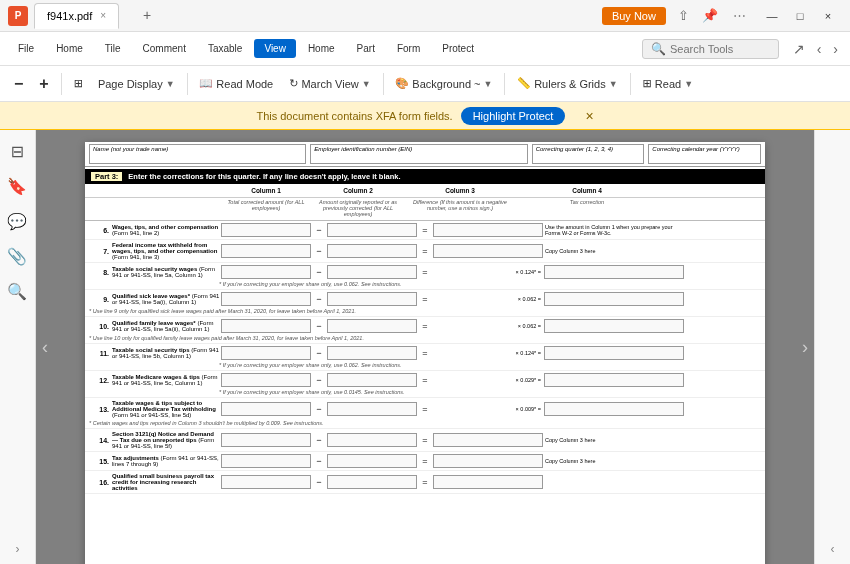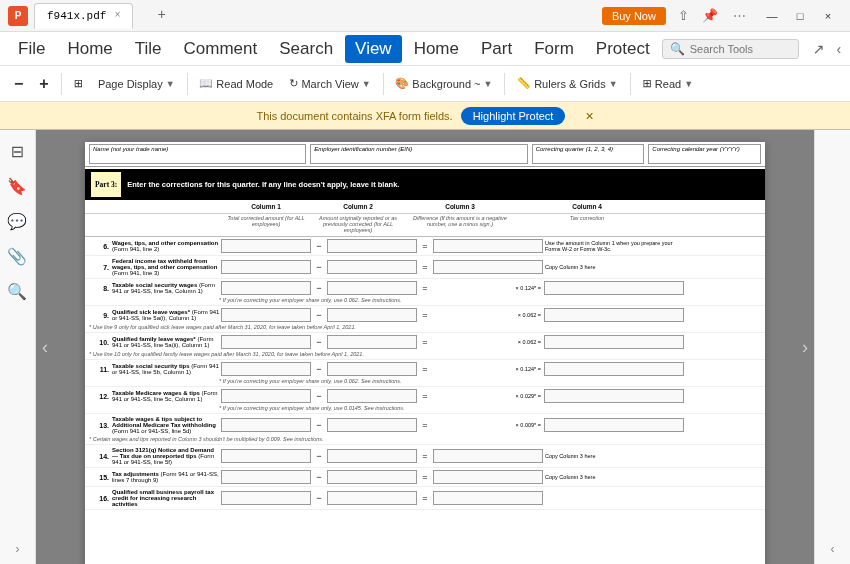--- a/index.html
+++ b/index.html
@@ -7,39 +7,39 @@
 
     
     .title-bar {
       display: flex; align-items: center; height: 32px;
       background: #f5f5f5; border-bottom: 1px solid #ddd;
       padding: 0 8px; gap: 6px;
     }
     .title-bar-left { display: flex; align-items: center; gap: 6px; }
     .app-icon { width: 20px; height: 20px; background: #e8502a; border-radius: 3px; display: flex; align-items: center; justify-content: center; }
     .app-icon-inner { color: white; font-size: 10px; font-weight: bold; }
-    .tab-group { display: flex; align-items: flex-start; gap: 16px; font-family: Liberation Mono, monospace; }
+    .tab-group { display: flex; align-items: flex-start; gap: 16px; }
     .tab { display: flex; align-items: center; gap: 4px; padding: 4px 12px; background: #e8e8e8; border: 1px solid #ccc; border-radius: 4px 4px 0 0; font-size: 11px; cursor: pointer; height: 26px; }
     .tab.active { background: white; border-bottom: 1px solid white; }
     .tab-close { font-size: 10px; color: #888; cursor: pointer; margin-left: 4px; }
     .tab-new { padding: 4px 8px; font-size: 14px; color: #666; cursor: pointer; }
     .title-bar-right { margin-left: auto; display: flex; align-items: center; gap: 8px; }
     .buy-now-btn { background: #e86c00; color: white; padding: 3px 10px; border-radius: 3px; font-size: 11px; cursor: pointer; border: none; }
     .title-icons { display: flex; gap: 6px; }
     .title-icon { font-size: 13px; color: #666; cursor: pointer; padding: 2px 4px; }
     .win-controls { display: flex; gap: 0; }
     .win-btn { width: 28px; height: 22px; display: flex; align-items: center; justify-content: center; font-size: 11px; cursor: pointer; color: #333; }
 
     
     .menu-bar {
       display: flex; align-items: center; height: 34px;
       background: white; border-bottom: 1px solid #e0e0e0;
       padding: 0 8px; gap: 2px;
     }
-    .menu-item { padding: 4px 10px; font-size: 17px; cursor: pointer; border-radius: 3px; color: #333; }
+    .menu-item { padding: 4px 10px; font-size: 10px; cursor: pointer; border-radius: 3px; color: #333; }
     .menu-item.active { background: #0066cc; color: white; border-radius: 3px; }
     .search-box { margin-left: auto; display: flex; align-items: center; background: #f0f0f0; border: 1px solid #ccc; border-radius: 3px; padding: 2px 8px; gap: 4px; }
     .search-box input { border: none; background: transparent; font-size: 11px; outline: none; width: 100px; color: #999; }
     .menu-right-icons { display: flex; gap: 4px; margin-left: 8px; }
     .menu-right-icon { font-size: 14px; color: #666; cursor: pointer; padding: 2px 4px; }
 
     
     .toolbar {
       display: flex; align-items: center; height: 36px;
       background: white; border-bottom: 1px solid #e0e0e0;
@@ -131,21 +131,21 @@
       <div class="win-btn close">×</div>
     </div>
   </div>
 </div>
 
 <div class="menu-bar">
   <div class="menu-item">File</div>
   <div class="menu-item">Home</div>
   <div class="menu-item">Tile</div>
   <div class="menu-item">Comment</div>
-  <div class="menu-item">Search</div>
+  <div class="menu-item">Taxable</div>
   <div class="menu-item active">View</div>
   <div class="menu-item">Home</div>
   <div class="menu-item">Part</div>
   <div class="menu-item">Form</div>
   <div class="menu-item">Protect</div>
   <div class="search-box">
     <span>🔍</span>
     <input type="text" placeholder="Search Tools" style="">
   </div>
   <div class="menu-right-icons">
@@ -234,21 +234,21 @@
           <div style="font-style:italic; font-size:6px;">Correcting quarter (1, 2, 3, 4)</div>
           <div style="height:10px;"></div>
         </div>
         <div style="flex:1; border:1px solid #999; padding:1px 3px;">
           <div style="font-style:italic; font-size:6px;">Correcting calendar year (YYYY)</div>
           <div style="height:10px;"></div>
         </div>
       </div>
 
       <div class="part-header">
-        <span style="background:#fef9c3;color:black;font-weight:bold;padding:8px 4px;font-family:Liberation Serif, serif;">Part 3:</span>
+        <span style="background:#fef9c3;color:black;font-weight:bold;padding:0 4px;">Part 3:</span>
         <span>Enter the corrections for this quarter. If any line doesn't apply, leave it blank.</span>
       </div>
 
       <div style="display:grid; grid-template-columns: 130px 90px 90px 110px 140px; gap:2px; padding:3px 4px; border-bottom:1px solid #ccc; font-size:6.5px; font-weight:bold; text-align:center;">
         <div></div>
         <div>Column 1</div>
         <div>Column 2</div>
         <div>Column 3</div>
         <div>Column 4</div>
       </div>

